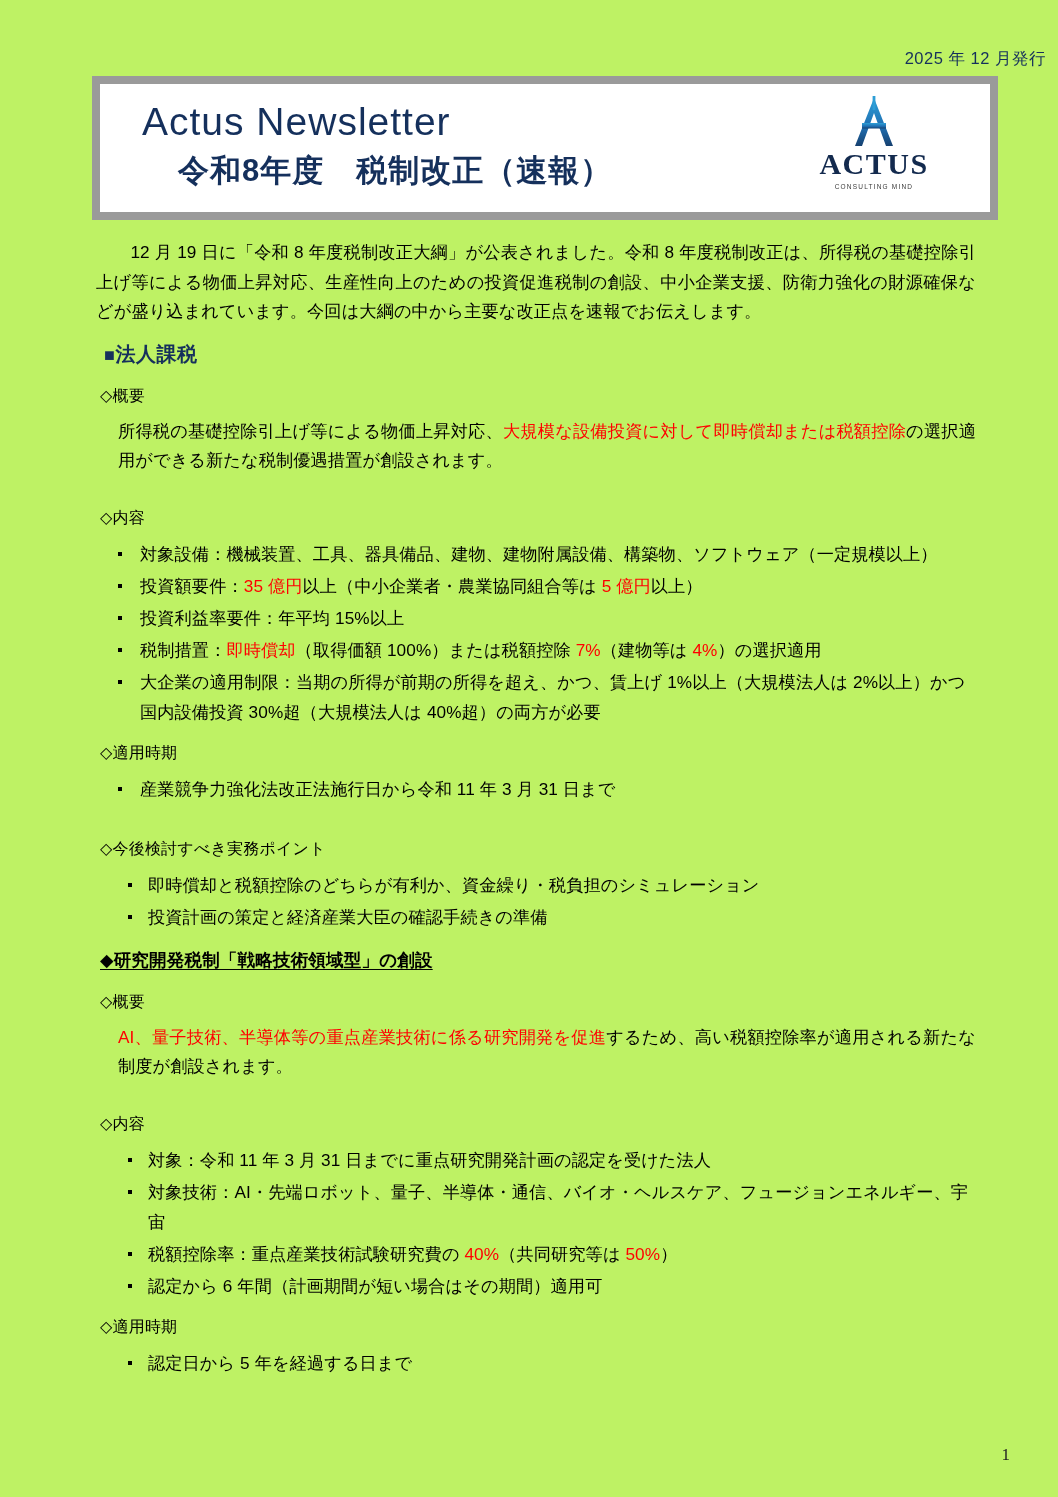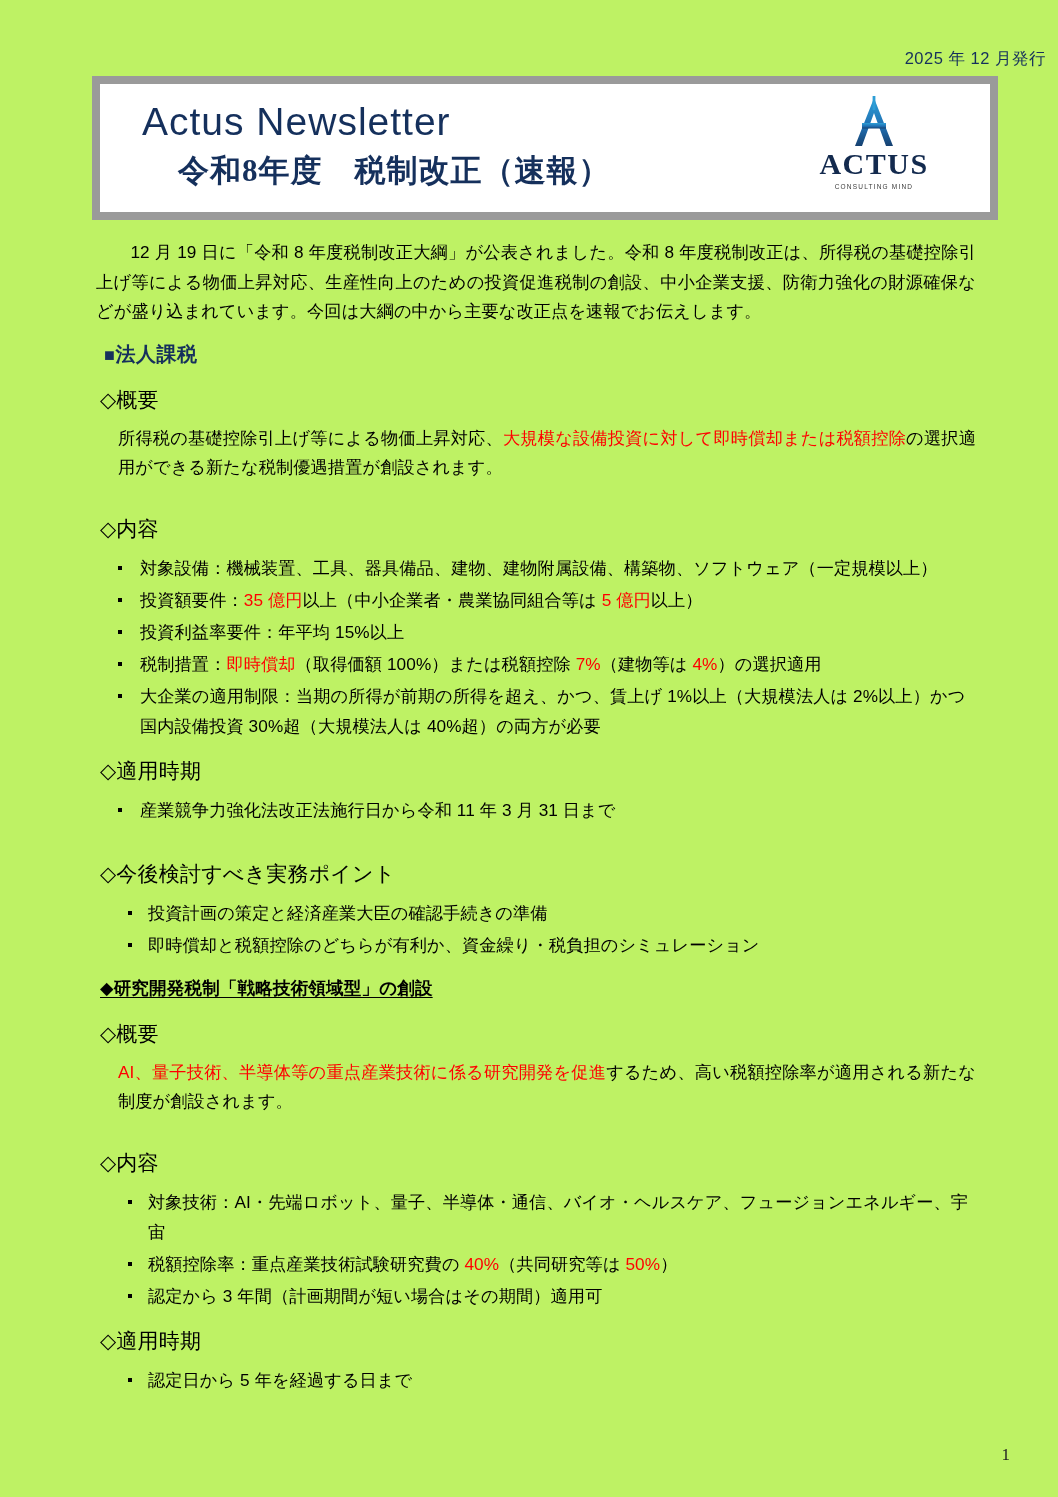--- a/index.html
+++ b/index.html
@@ -63,21 +63,20 @@
   }
   .brand-sub {
     position: absolute;
     left: 78px;
     top: 66px;
     font-size: 31px;
     font-weight: bold;
     color: #15305c;
     letter-spacing: 1px;
     white-space: nowrap;
-    font-family: Liberation Serif, serif;
   }
 
   
   .logo-block {
     position: absolute;
     right: 36px;
     top: 12px;
     width: 160px;
     text-align: center;
   }
@@ -130,21 +129,21 @@
     font-size: 17.5px;
     font-weight: bold;
     color: #000000;
     text-decoration: underline;
     text-underline-offset: 3px;
     margin: 16px 0 20px 4px;
     letter-spacing: 0.2px;
   }
 
   .h-sub {
-    font-size: 21px;
+    font-size: 16px;
     color: #000000;
     margin: 16px 0 10px 4px;
     letter-spacing: 0.2px;
   }
 
   .para {
     font-size: 17.2px;
     line-height: 1.72;
     text-align: justify;
     margin: 0 0 8px 22px;
@@ -239,34 +238,35 @@
             <li><span>税制措置：</span><span class="red">即時償却</span><span>（取得価額 100%）または税額控除 </span><span class="red">7%</span><span>（建物等は </span><span class="red">4%</span><span>）の選択適用</span></li>
             <li><span>大企業の適用制限：当期の所得が前期の所得を超え、かつ、賃上げ 1%以上（大規模法人は 2%以上）かつ国内設備投資 30%超（大規模法人は 40%超）の両方が必要</span></li>
           </ul>
           <div class="h-sub">◇適用時期</div>
           <ul class="bullets">
             <li><span>産業競争力強化法改正法施行日から令和 11 年 3 月 31 日まで</span></li>
           </ul>
           <div class="gap"></div>
           <div class="h-sub">◇今後検討すべき実務ポイント</div>
           <ul class="bullets indent">
+            <li><span>即時償却と税額控除のどちらが有利か、資金繰り・税負担のシミュレーション</span></li>
             <li><span>投資計画の策定と経済産業大臣の確認手続きの準備</span></li>
-            <li><span>即時償却と税額控除のどちらが有利か、資金繰り・税負担のシミュレーション</span></li>
           </ul>
         </div>
         <div>
           <div class="h-diamond-sec">◆研究開発税制「戦略技術領域型」の創設</div>
           <div class="h-sub">◇概要</div>
           <p class="para"><span class="red">AI、量子技術、半導体等の重点産業技術に係る研究開発を促進</span><span>するため、高い税額控除率が適用される新たな制度が創設されます。</span></p>
           <div class="gap-sm"></div>
           <div class="h-sub">◇内容</div>
           <ul class="bullets indent">
+            <li><span>対象：令和 11 年 3 月 31 日までに重点研究開発計画の認定を受けた法人</span></li>
             <li><span>対象技術：AI・先端ロボット、量子、半導体・通信、バイオ・ヘルスケア、フュージョンエネルギー、宇宙</span></li>
             <li><span>税額控除率：重点産業技術試験研究費の </span><span class="red">40%</span><span>（共同研究等は </span><span class="red">50%</span><span>）</span></li>
-            <li><span>認定から 3 年間（計画期間が短い場合はその期間）適用可</span></li>
+            <li><span>認定から 6 年間（計画期間が短い場合はその期間）適用可</span></li>
           </ul>
           <div class="h-sub">◇適用時期</div>
           <ul class="bullets indent">
             <li><span>認定日から 5 年を経過する日まで</span></li>
           </ul>
         </div>
       </div>
   </div>
 
   <div class="page-number">1</div>

